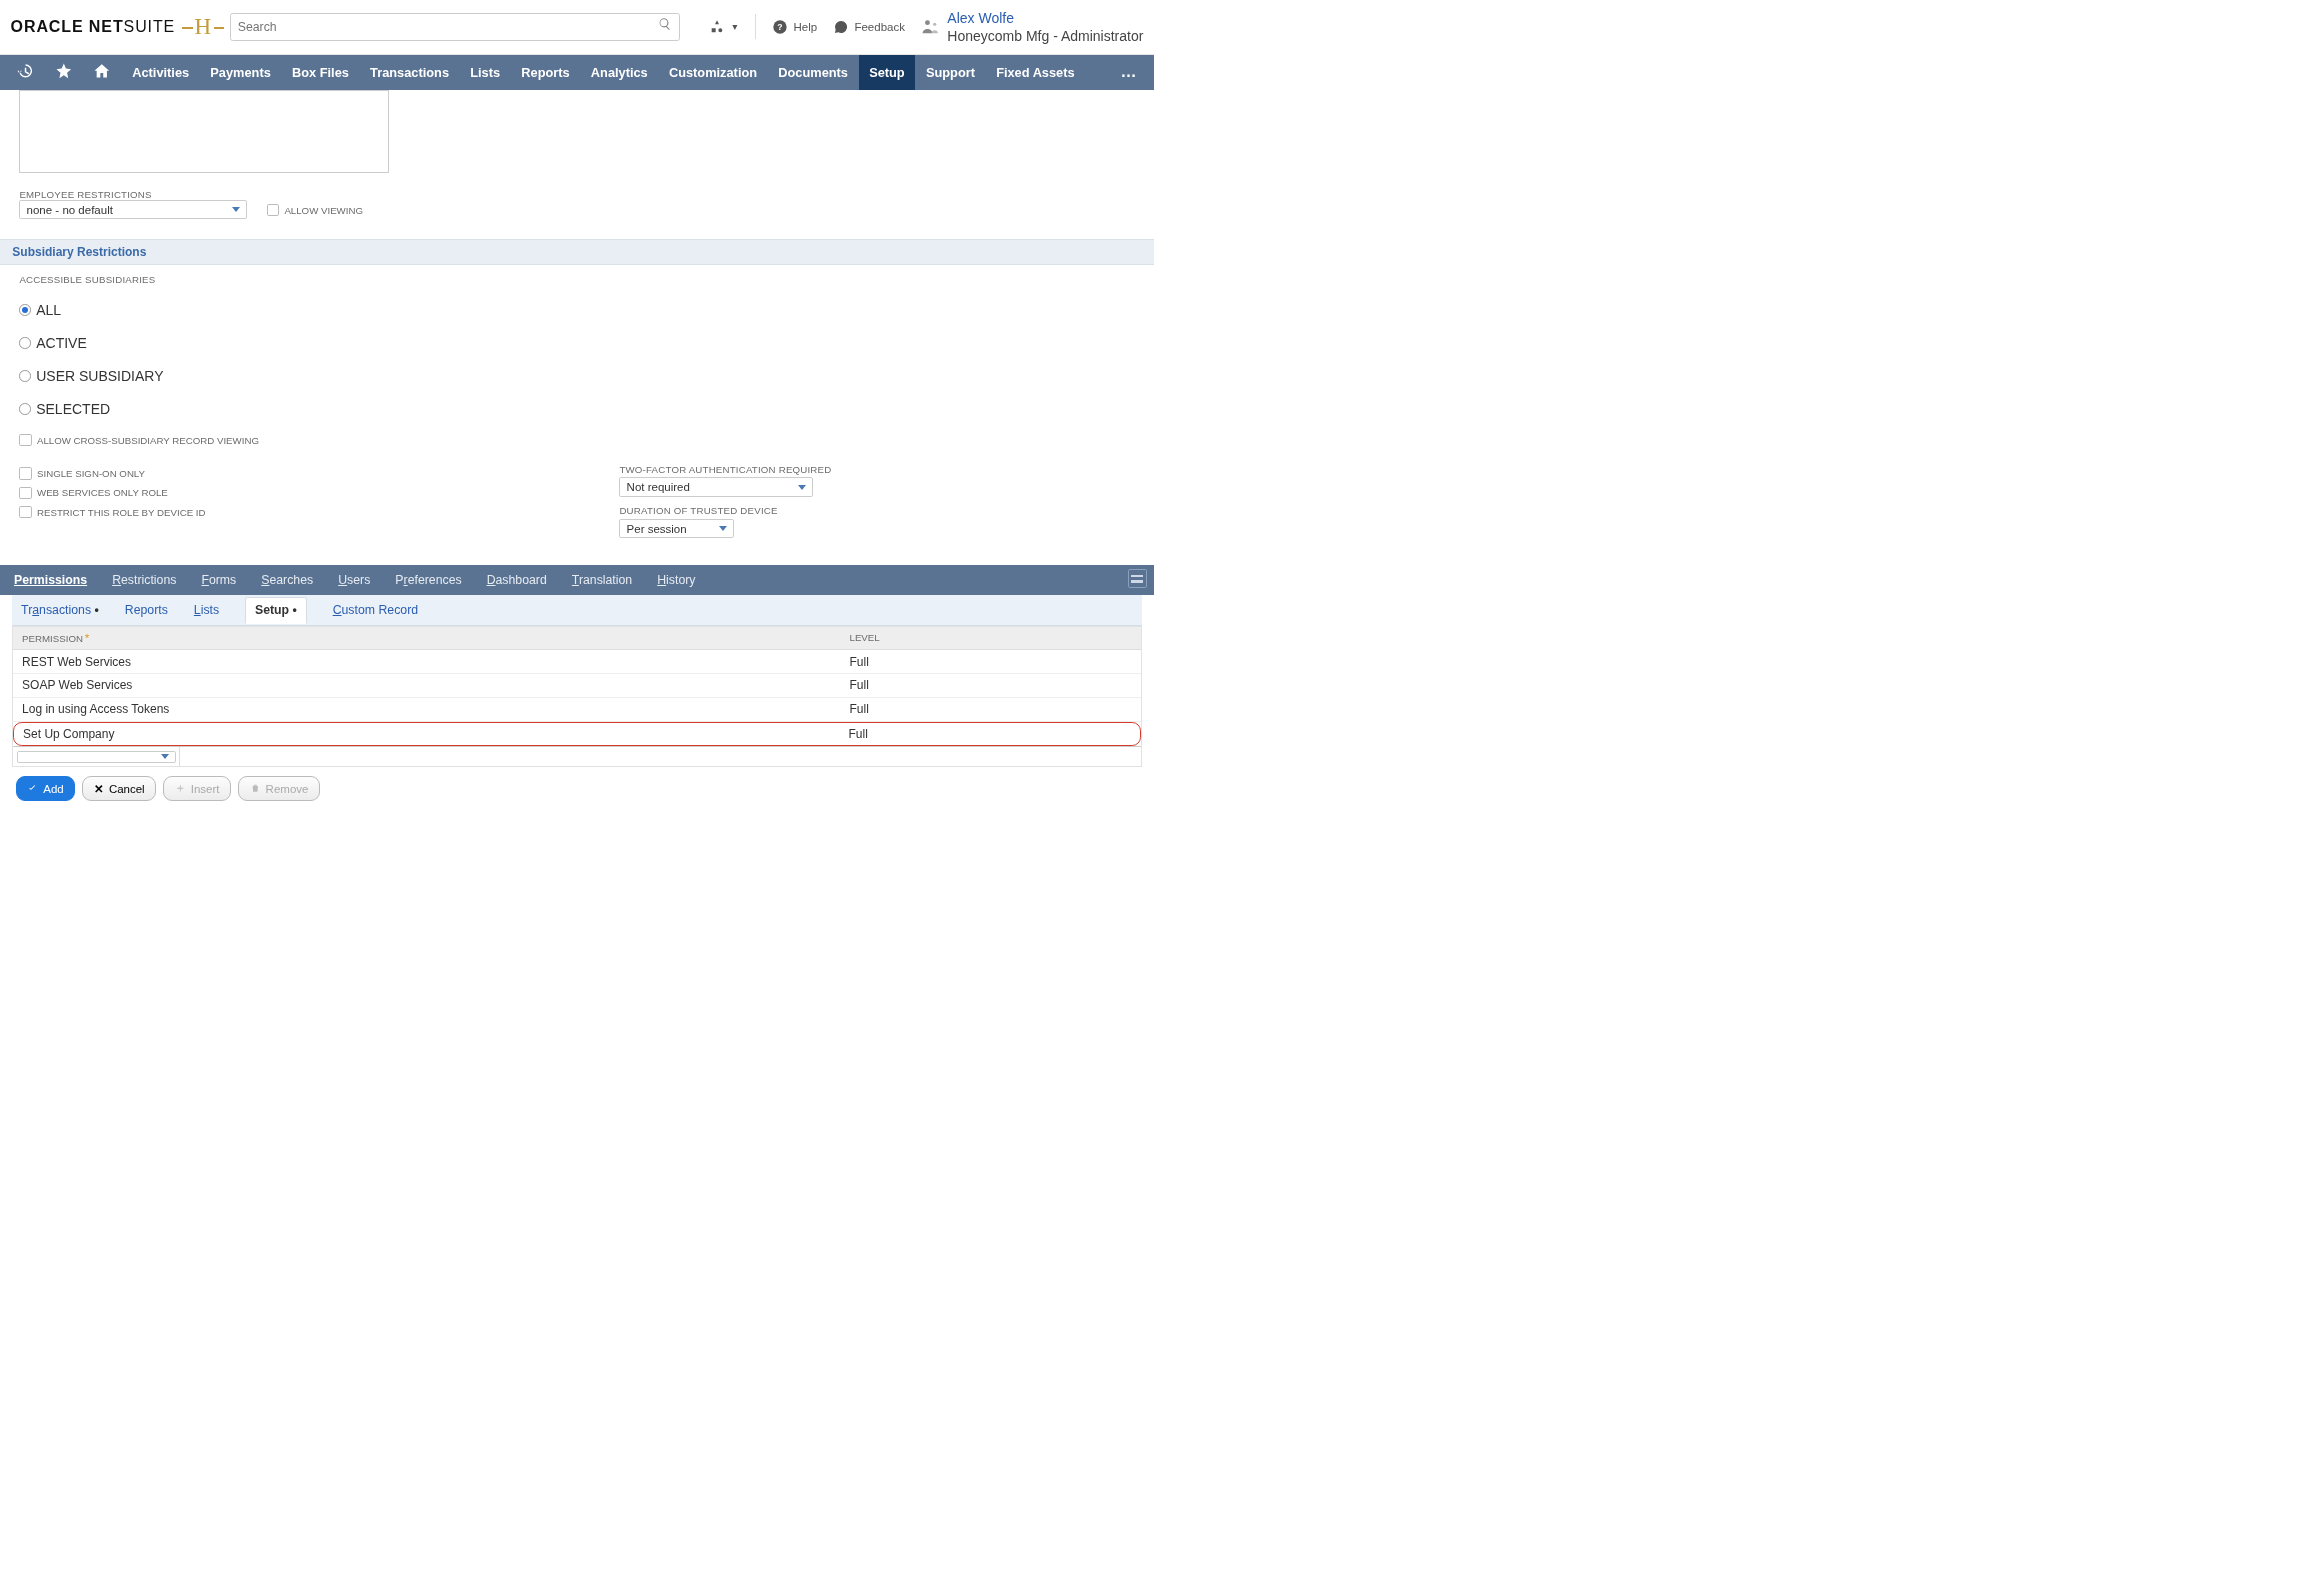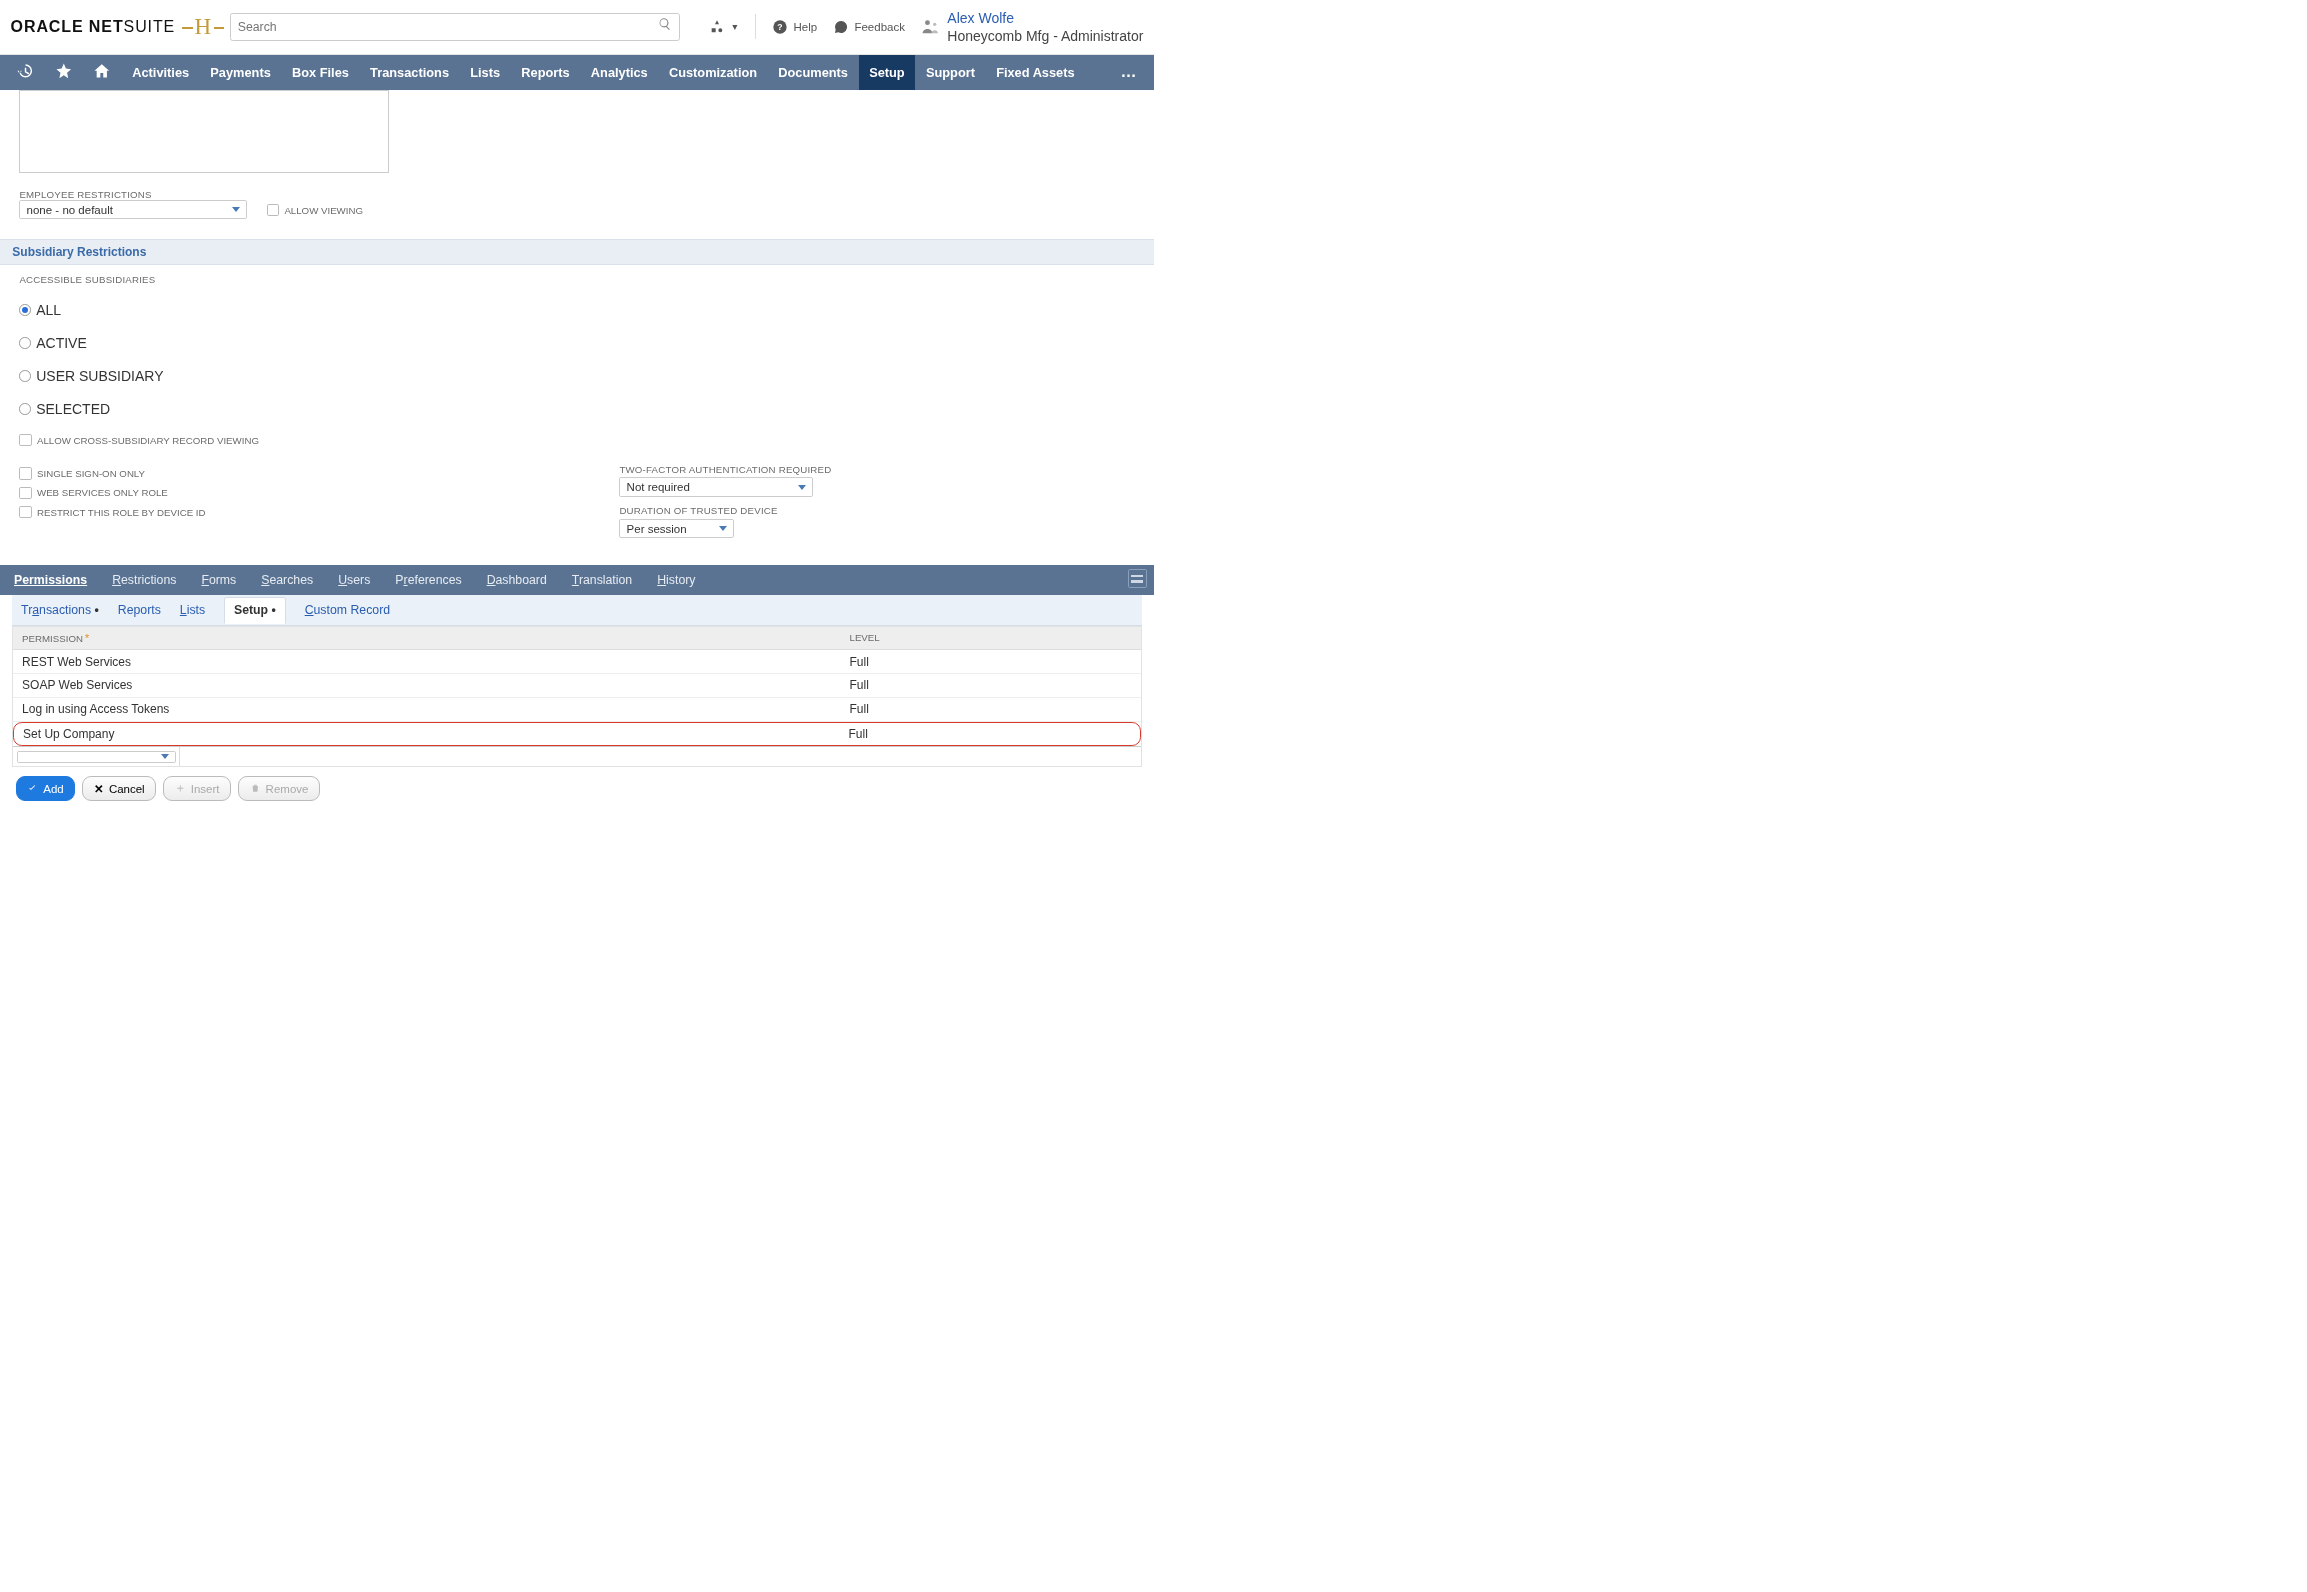--- a/index.html
+++ b/index.html
@@ -50,21 +50,21 @@
 .auth-field{margin-bottom:8.8px}
 .auth-dd1{width:194px;margin-top:2.6px}
 .auth-dd2{width:106px;margin-top:2.6px}
 .tabstrip{background:#5a7393;display:flex;align-items:center;height:30px;padding:0 14px;gap:25px;margin-top:8.8px;position:relative}
 .tab{color:#e6ecf3;font-size:12.3px;cursor:pointer}
 .tab .ul{text-decoration:underline}
 .tab.active{color:#fff;font-weight:700}
 .tab.active .full{text-decoration:underline}
 .tabstrip .tabs-toggle{position:absolute;right:7px;top:4.4px;width:19.4px;height:19.4px;border:0.9px solid #8aa0ba;border-radius:1.8px;display:flex;flex-direction:column;justify-content:center;align-items:center;gap:2.6px;cursor:pointer}
 .tabs-toggle span{width:12.3px;height:2.6px;background:#cdd9e6}
-.subtabs{background:#eaf1f8;display:flex;align-items:center;height:31px;padding:0 8.8px;gap:19px;border-bottom:0.9px solid #d5dde6;margin:0 12.3px}
+.subtabs{background:#eaf1f8;display:flex;align-items:center;height:31px;padding:0 8.8px;gap:26px;border-bottom:0.9px solid #d5dde6;margin:0 12.3px}
 .subtab{font-size:12.3px;color:#2a5db0;cursor:pointer}
 .subtab .ul{text-decoration:underline}
 .subtab.active{font-weight:700;color:#333;background:#fff;padding:5.3px 8.8px;border-top-left-radius:2.6px;border-top-right-radius:2.6px;position:relative;top:0.9px;border:0.9px solid #d5dde6;border-bottom:0.9px solid #fff}
 .subtab .dot{color:#333;font-weight:700}
 .grid{margin:0 12.3px;border:0.9px solid #e2e2e2}
 .grid-head{display:flex;background:#eee;font-size:9.7px;color:#6b6b6b;text-transform:uppercase;border-bottom:0.9px solid #ddd}
 .col-perm{flex:1;padding:5.3px 8.8px}
 .col-lvl{width:300px;padding:5.3px 8.8px}
 .star{color:#e0992c;font-size:11.5px;margin-left:1.8px}
 .grid-row{display:flex;font-size:12px;color:#333;border-bottom:0.9px solid #eee}

